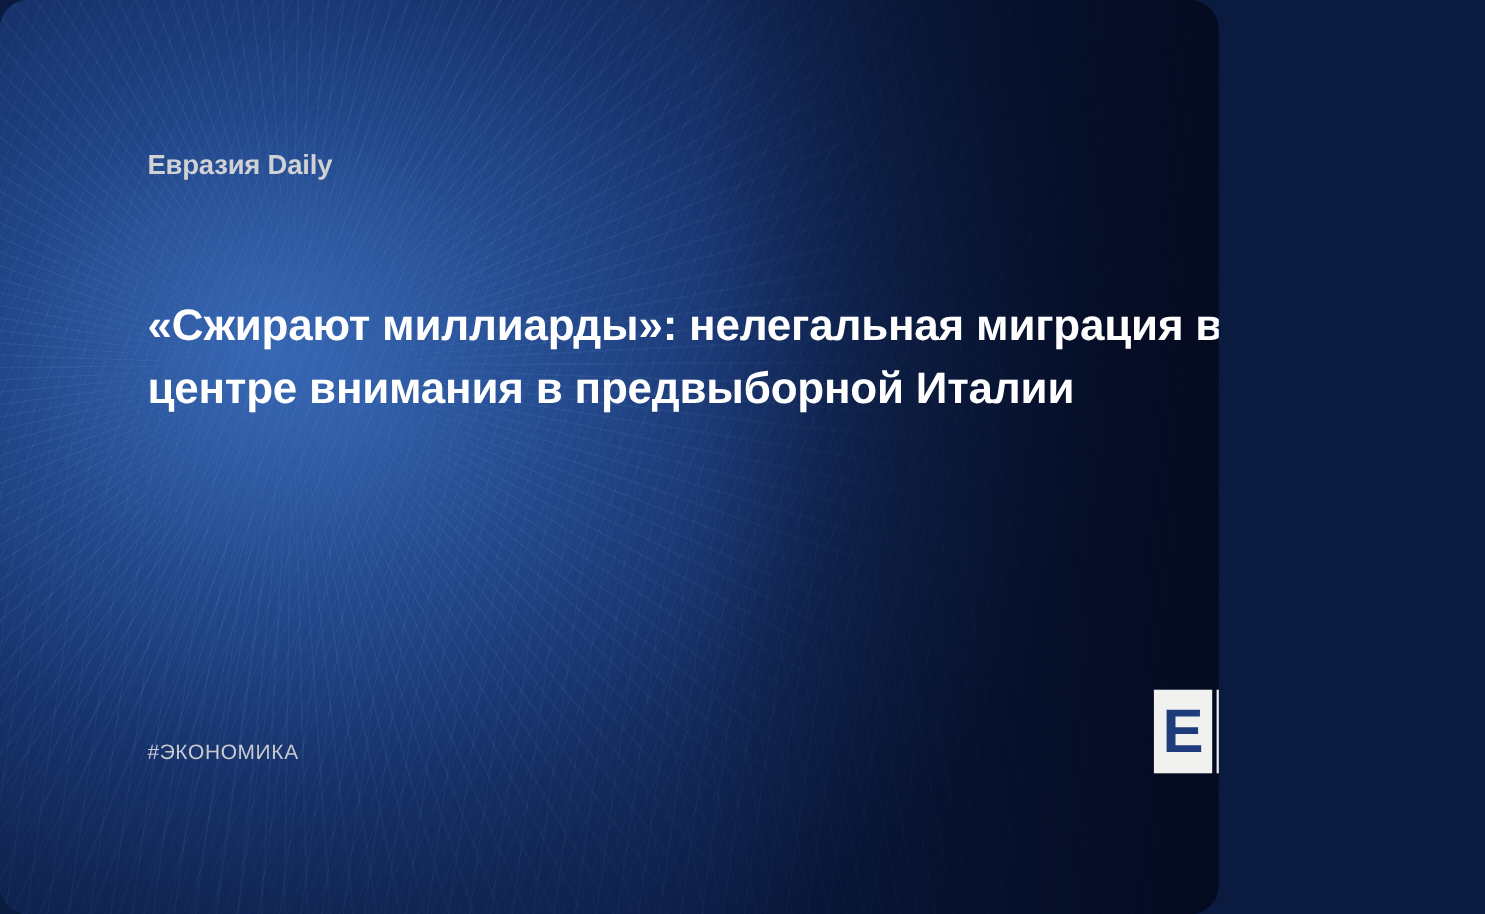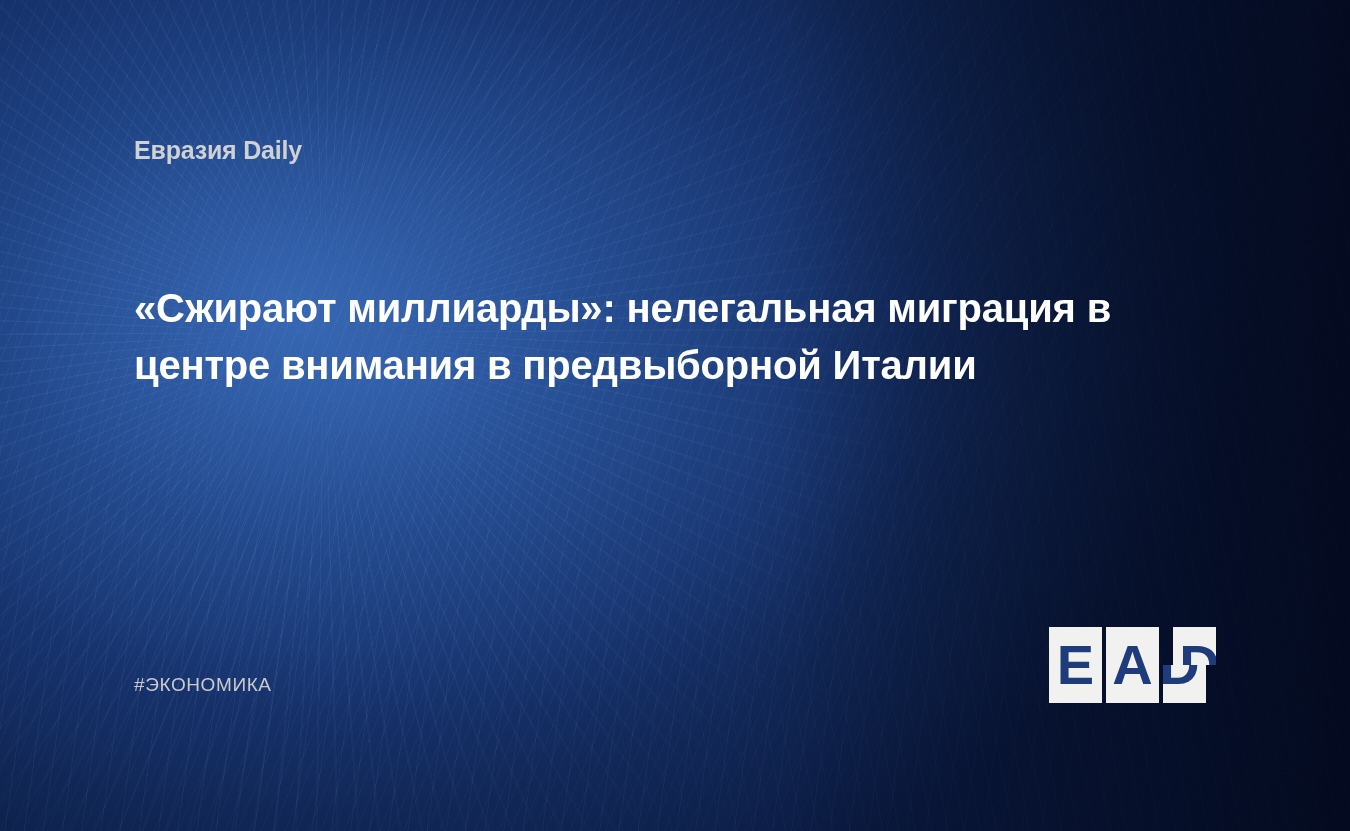--- a/index.html
+++ b/index.html
@@ -5,23 +5,24 @@
   * { margin:0; padding:0; box-sizing:border-box; }
   html, body {
     width:1350px; height:831px;
     overflow:hidden;
     background:#0b1b40;
     font-family:"Liberation Sans", sans-serif;
   }
 
   #card {
     position:relative;
-    width:1350px; height:831px;
+    width:1108px; height:831px;
     overflow:hidden;
     background:#12286a;
+    border-radius:26px;
   }
 
   
   .bg-layer { position:absolute; inset:0; }
 
   
   .bg-base {
     background:
       radial-gradient(ellipse 70% 80% at 22% 38%, #2b58a3 0%, #1d407f 32%, #16316a 55%, #102552 75%, #0b1b43 100%),
       linear-gradient(100deg, #1c3d7d 0%, #163268 38%, #0f2352 64%, #0a1940 85%, #081433 100%);
@@ -113,21 +114,21 @@
     left:134px; top:136px;
     font-size:25px;
     font-weight:bold;
     color:#cfd1d4;
     letter-spacing:-0.2px;
     white-space:nowrap;
   }
 
   #headline {
     position:absolute;
-    left:134px; top:280px;
+    left:134px; top:268px;
     width:1060px;
     font-size:40px;
     font-weight:bold;
     line-height:1.42;
     color:#ffffff;
     letter-spacing:-0.2px;
   }
 
   #category-tag {
     position:absolute;

